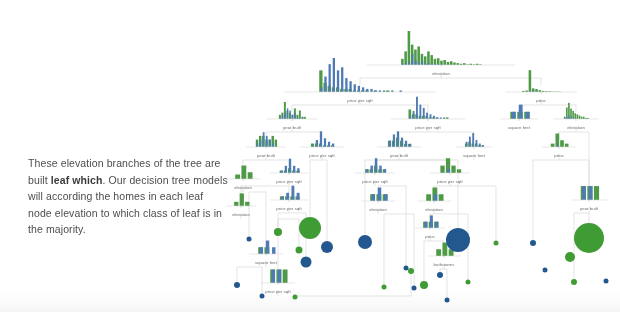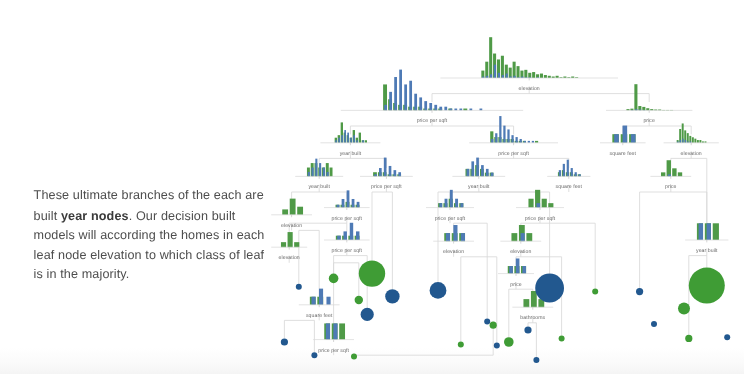--- a/index.html
+++ b/index.html
@@ -38,22 +38,22 @@
   .tick{stroke:#b8b8b8;stroke-width:.5;}
 </style>
 </head>
 <body>
 
 <div id="stage">
 
   <div class="bottom-band"></div>
 
   <div class="caption">
-    <span>These ultimate branches of the each are</span>
-    <span>built </span><b>year nodes</b><span>. Our decision built</span>
+    <span>These elevation branches of the tree are</span>
+    <span>built </span><b>leaf which</b><span>. Our decision tree</span>
     <span>models will according the homes in each</span>
     <span>leaf node elevation to which class of</span>
     <span>leaf is in the majority.</span>
   </div>
 
   <svg id="tree" width="620" height="312">
     <g id="edges-layer">
         <path class="edge" d="M441,72 L441,78"></path>
         <path class="edge" d="M360,78 L541,78"></path>
         <path class="edge" d="M360,78 L360,85"></path>

